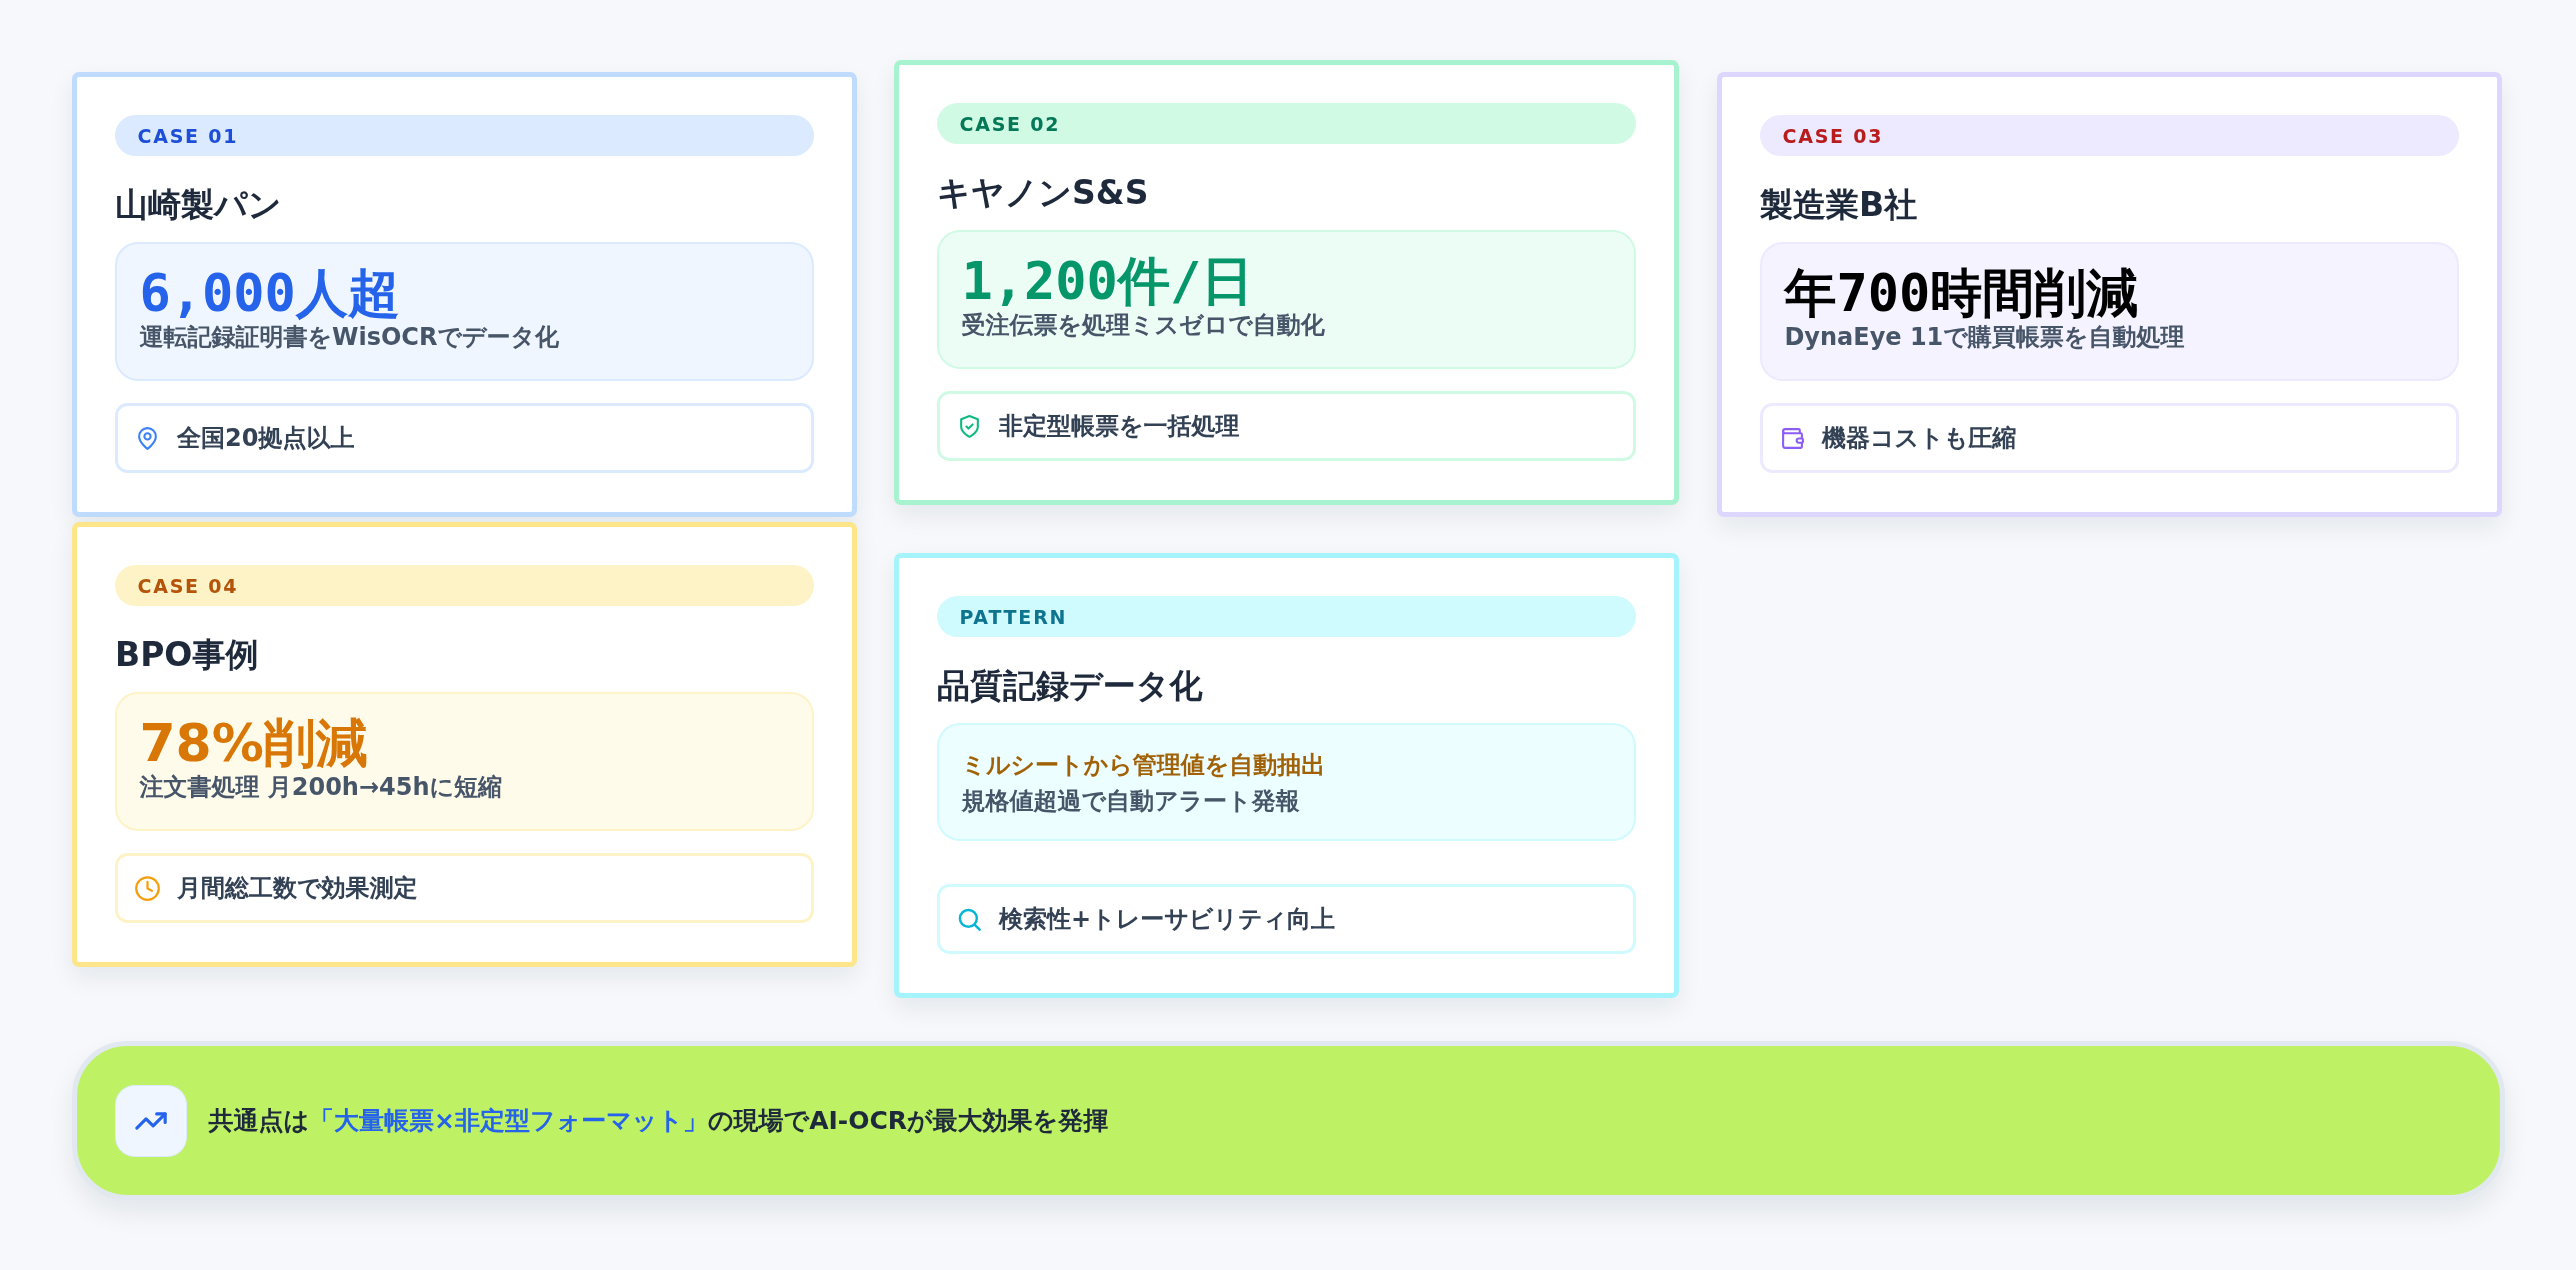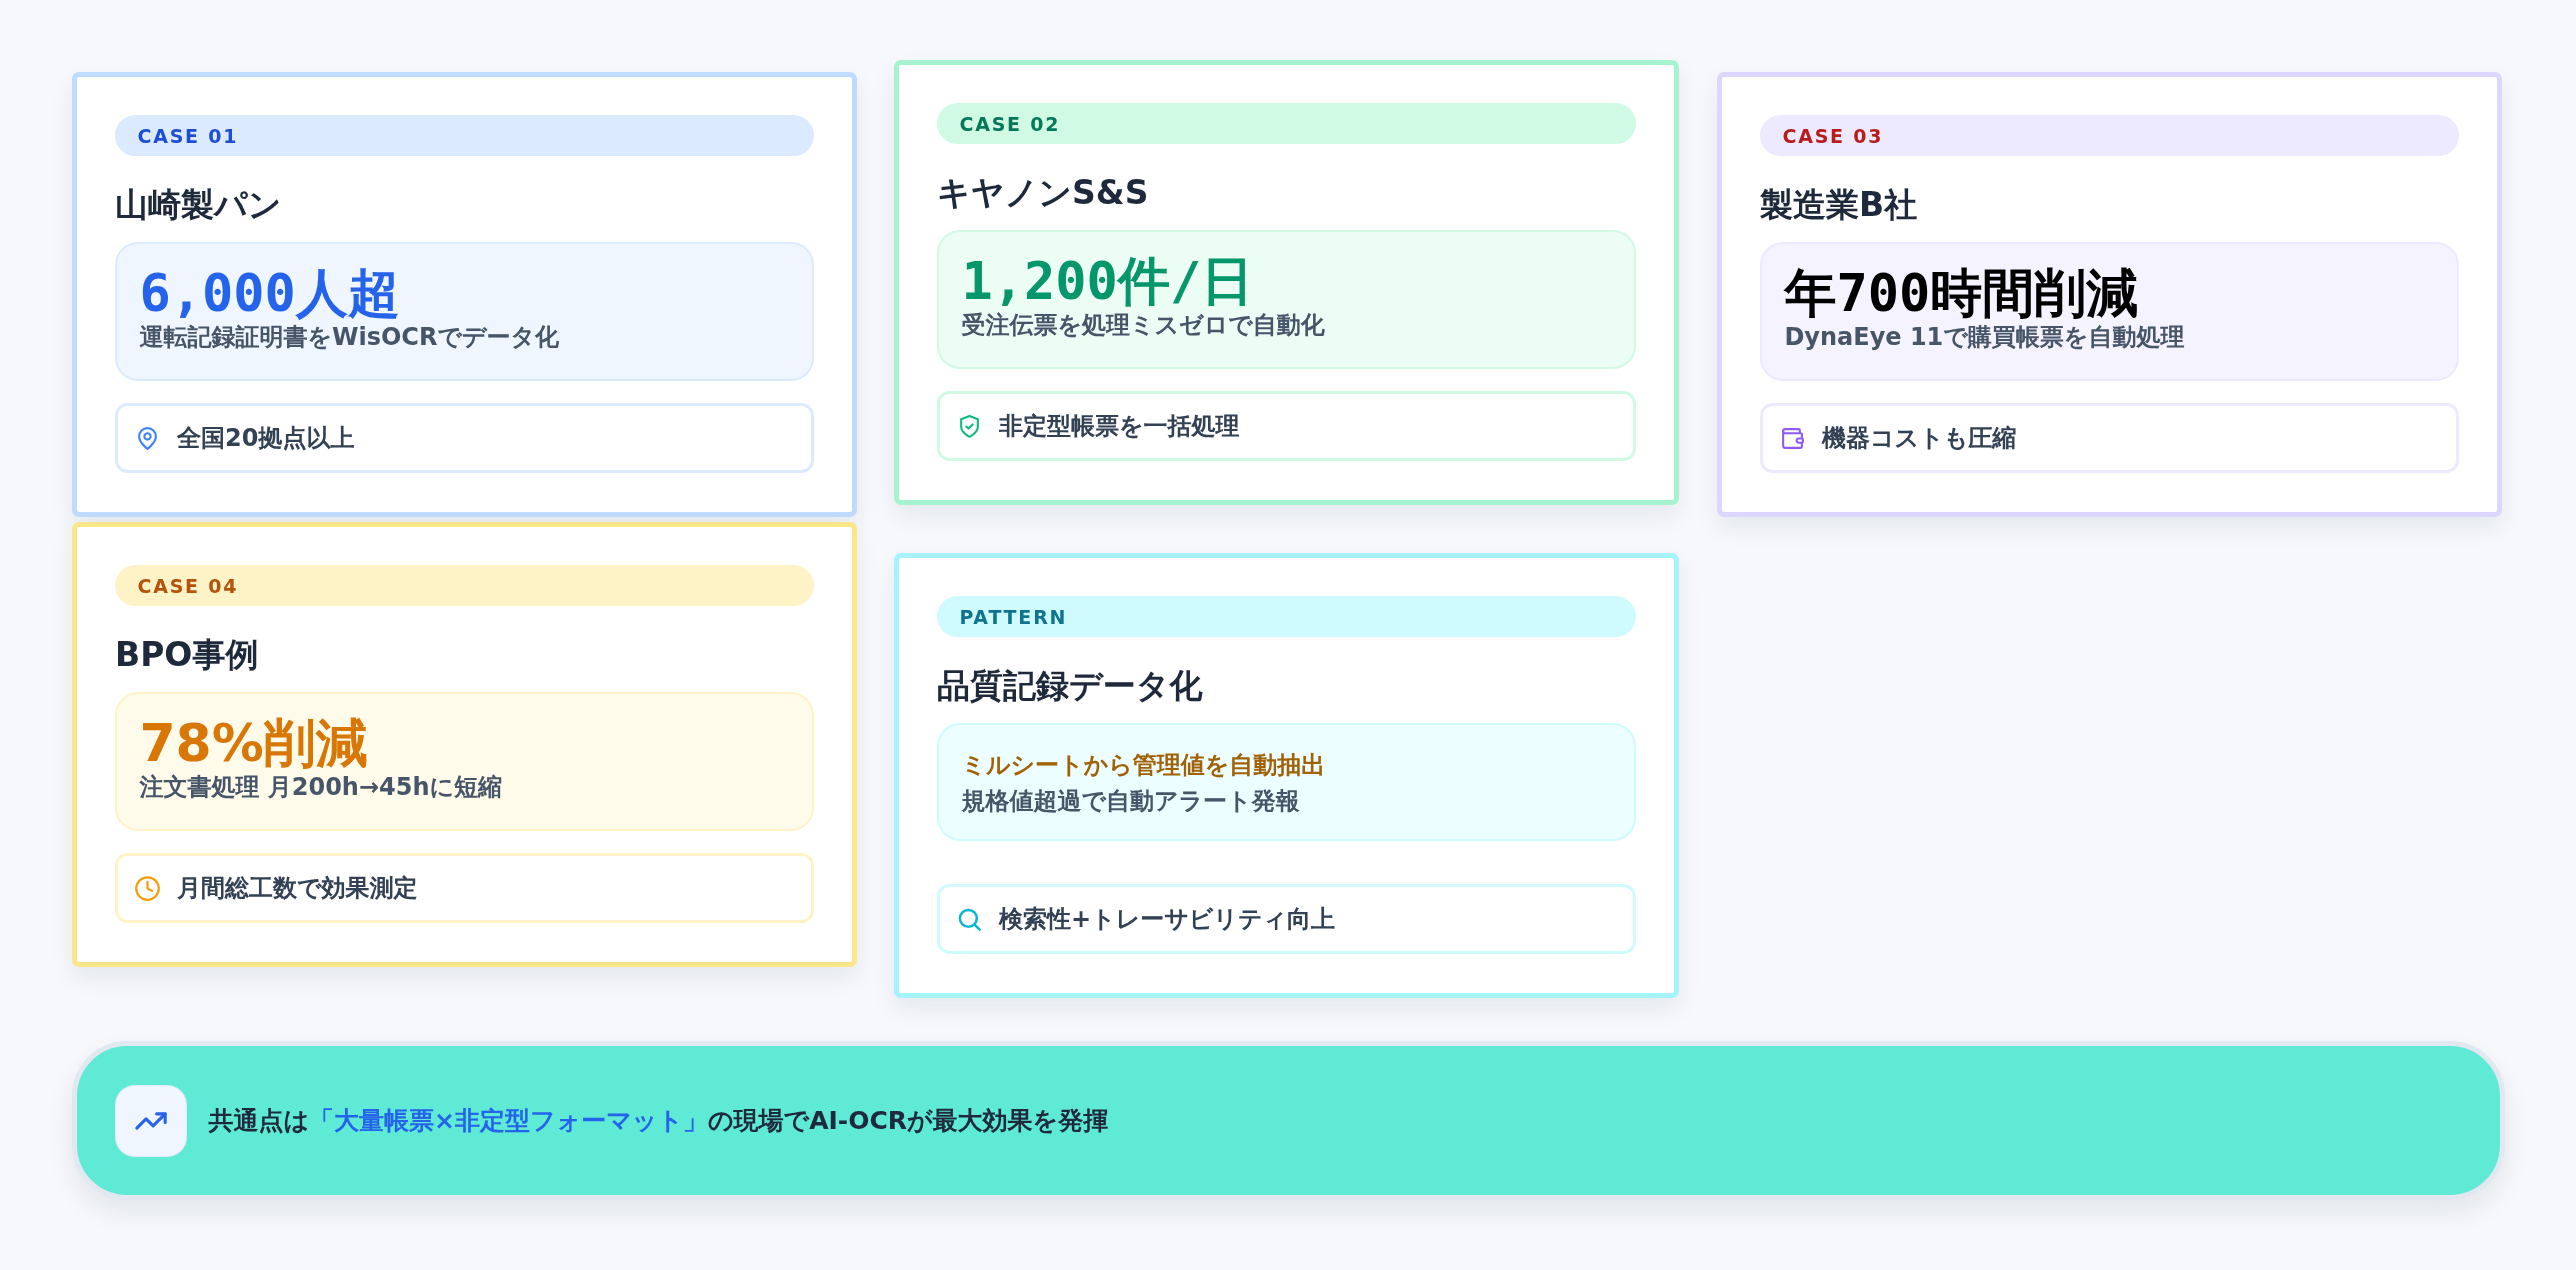--- a/index.html
+++ b/index.html
@@ -107,21 +107,21 @@
   .cyan   { border-color: #a5f3fc; }
   .cyan .badge { background: #cffafe; color: #0e7490; }
   .cyan .stat-box { background: #ecfeff; border-color: #cffafe; }
   .cyan .stat-line1 { color: #a16207; }
   .cyan .feature { border-color: #cffafe; }
 
   .footer {
     position: absolute;
     left: 72px; top: 1041px;
     width: 2433px; height: 159px;
-    background: #5eead4;
+    background: #bef264;
     border: 5.4px solid #e2e8f0;
     border-radius: 55px;
     box-shadow: 0 12.5px 27px rgba(15, 23, 42, 0.08);
     display: flex; align-items: center;
     padding-left: 38px;
   }
   .footer-icon {
     width: 72px; height: 72px;
     border-radius: 19.7px;
     background: #eff6ff;

